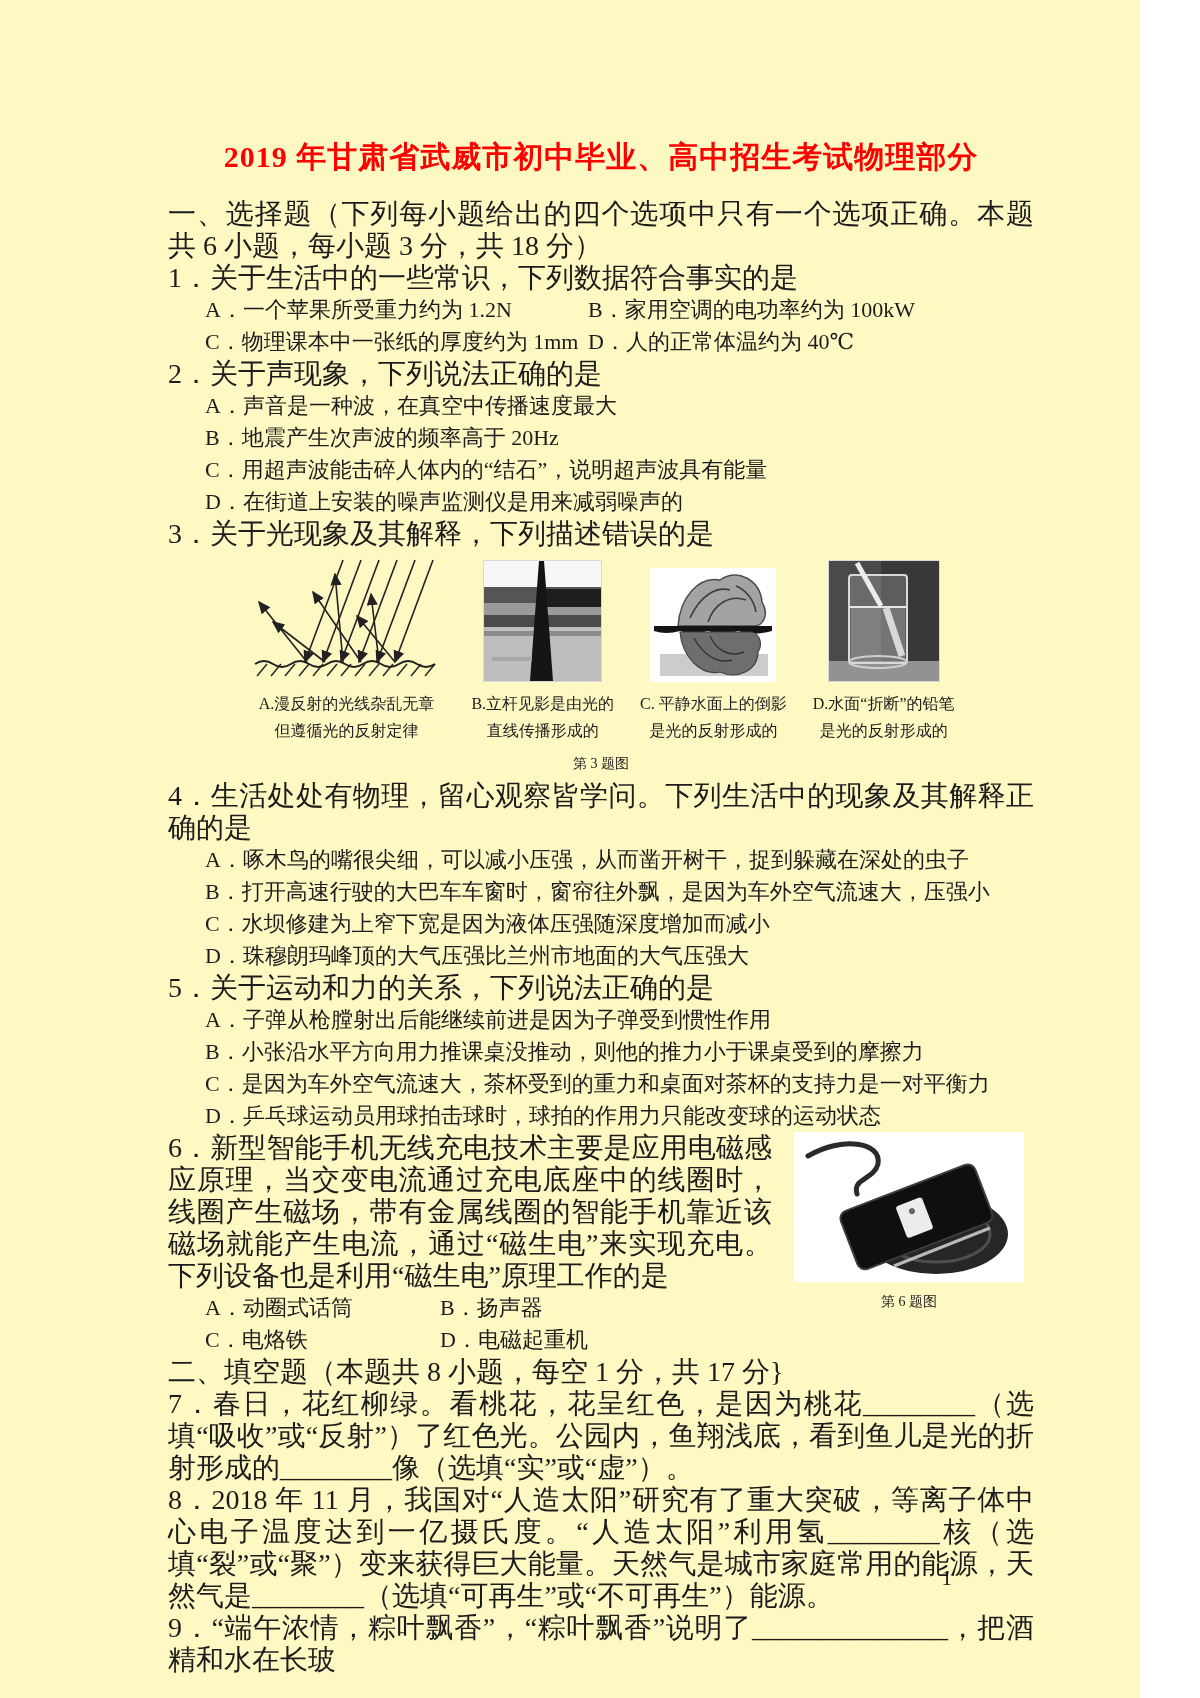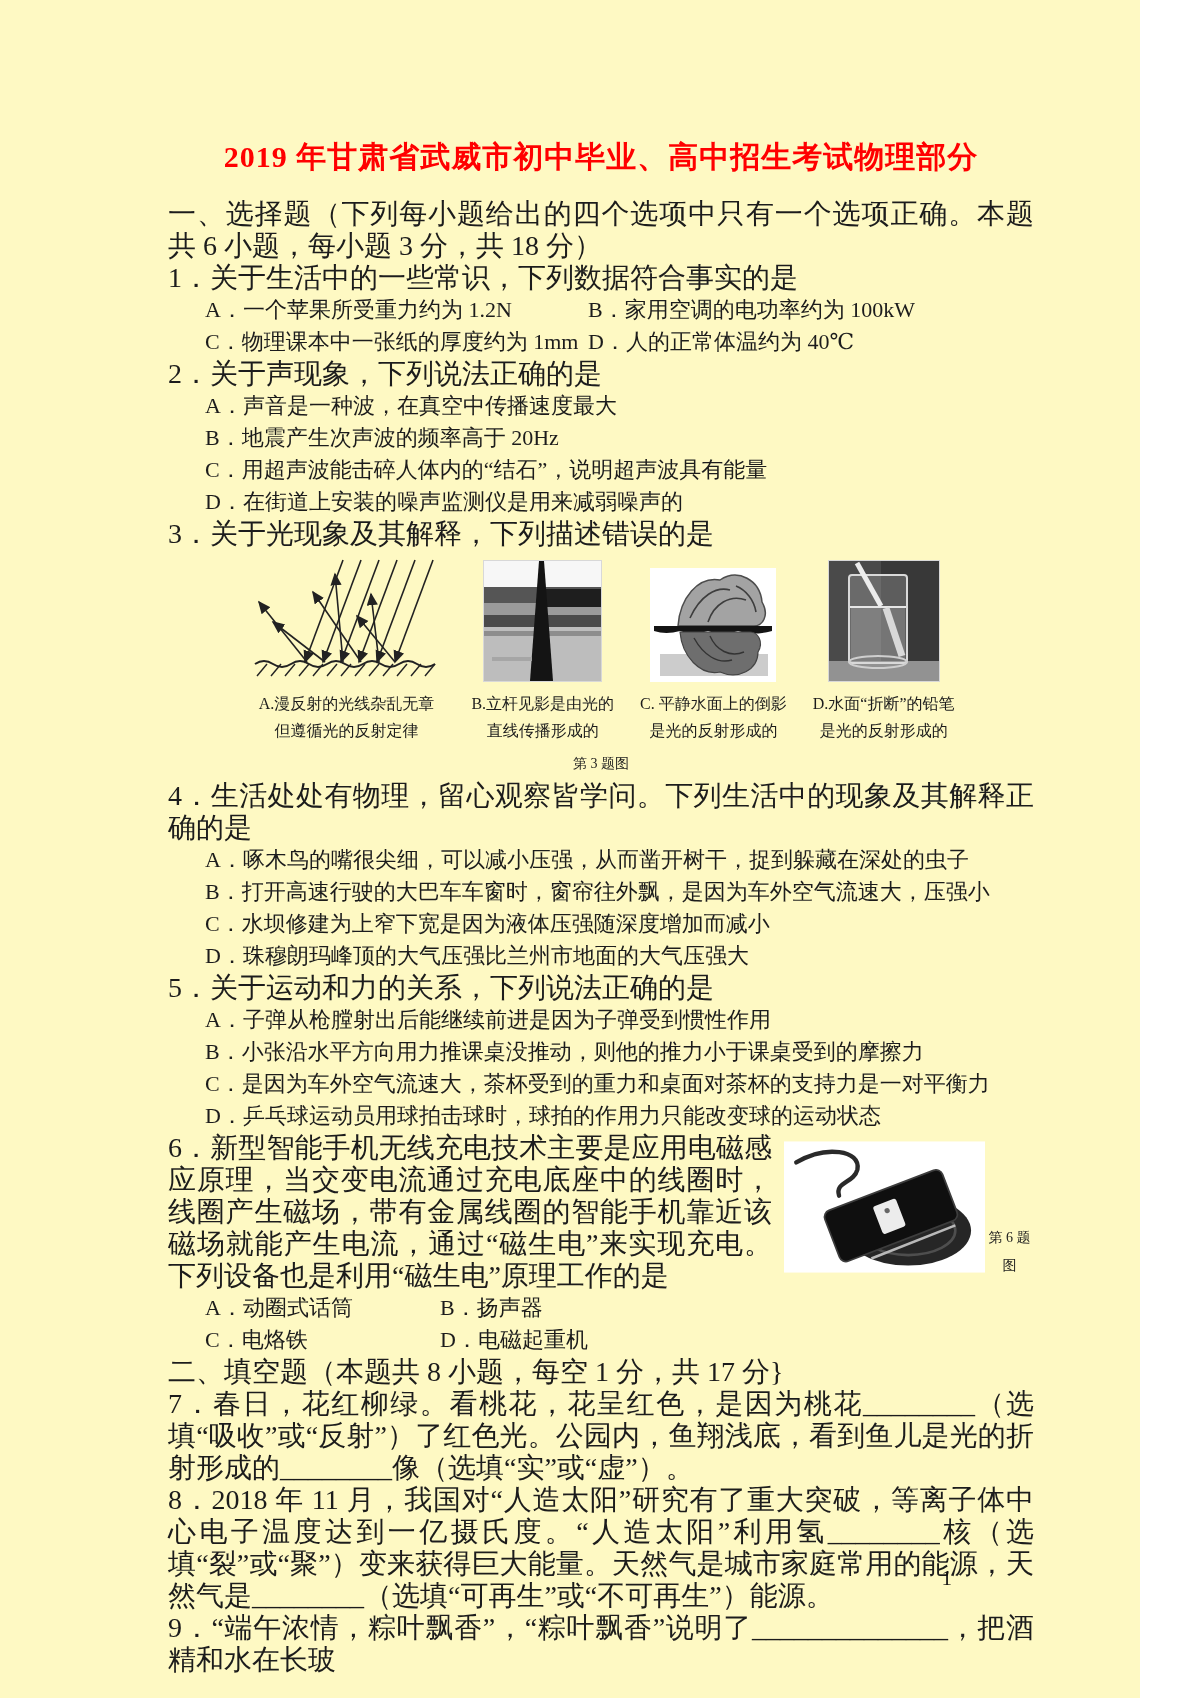--- a/index.html
+++ b/index.html
@@ -70,22 +70,22 @@
     line-height:28px;
     margin:6px 0 2px 0;
   }
   
   .q6wrap{overflow:hidden;}
   .q6fig{
     float:right;
     width:250px;
     margin:0 0 4px 12px;
     display:flex;
-    flex-direction:row;
-    align-items:flex-end;
+    flex-direction:column;
+    align-items:center;
   }
   .pagenum{
     position:absolute;
     top:1566px;
     right:188px;
     font-size:21px;
     color:#111;
   }
   .photo{border:1px solid #d8d8d8;}
 </style>

